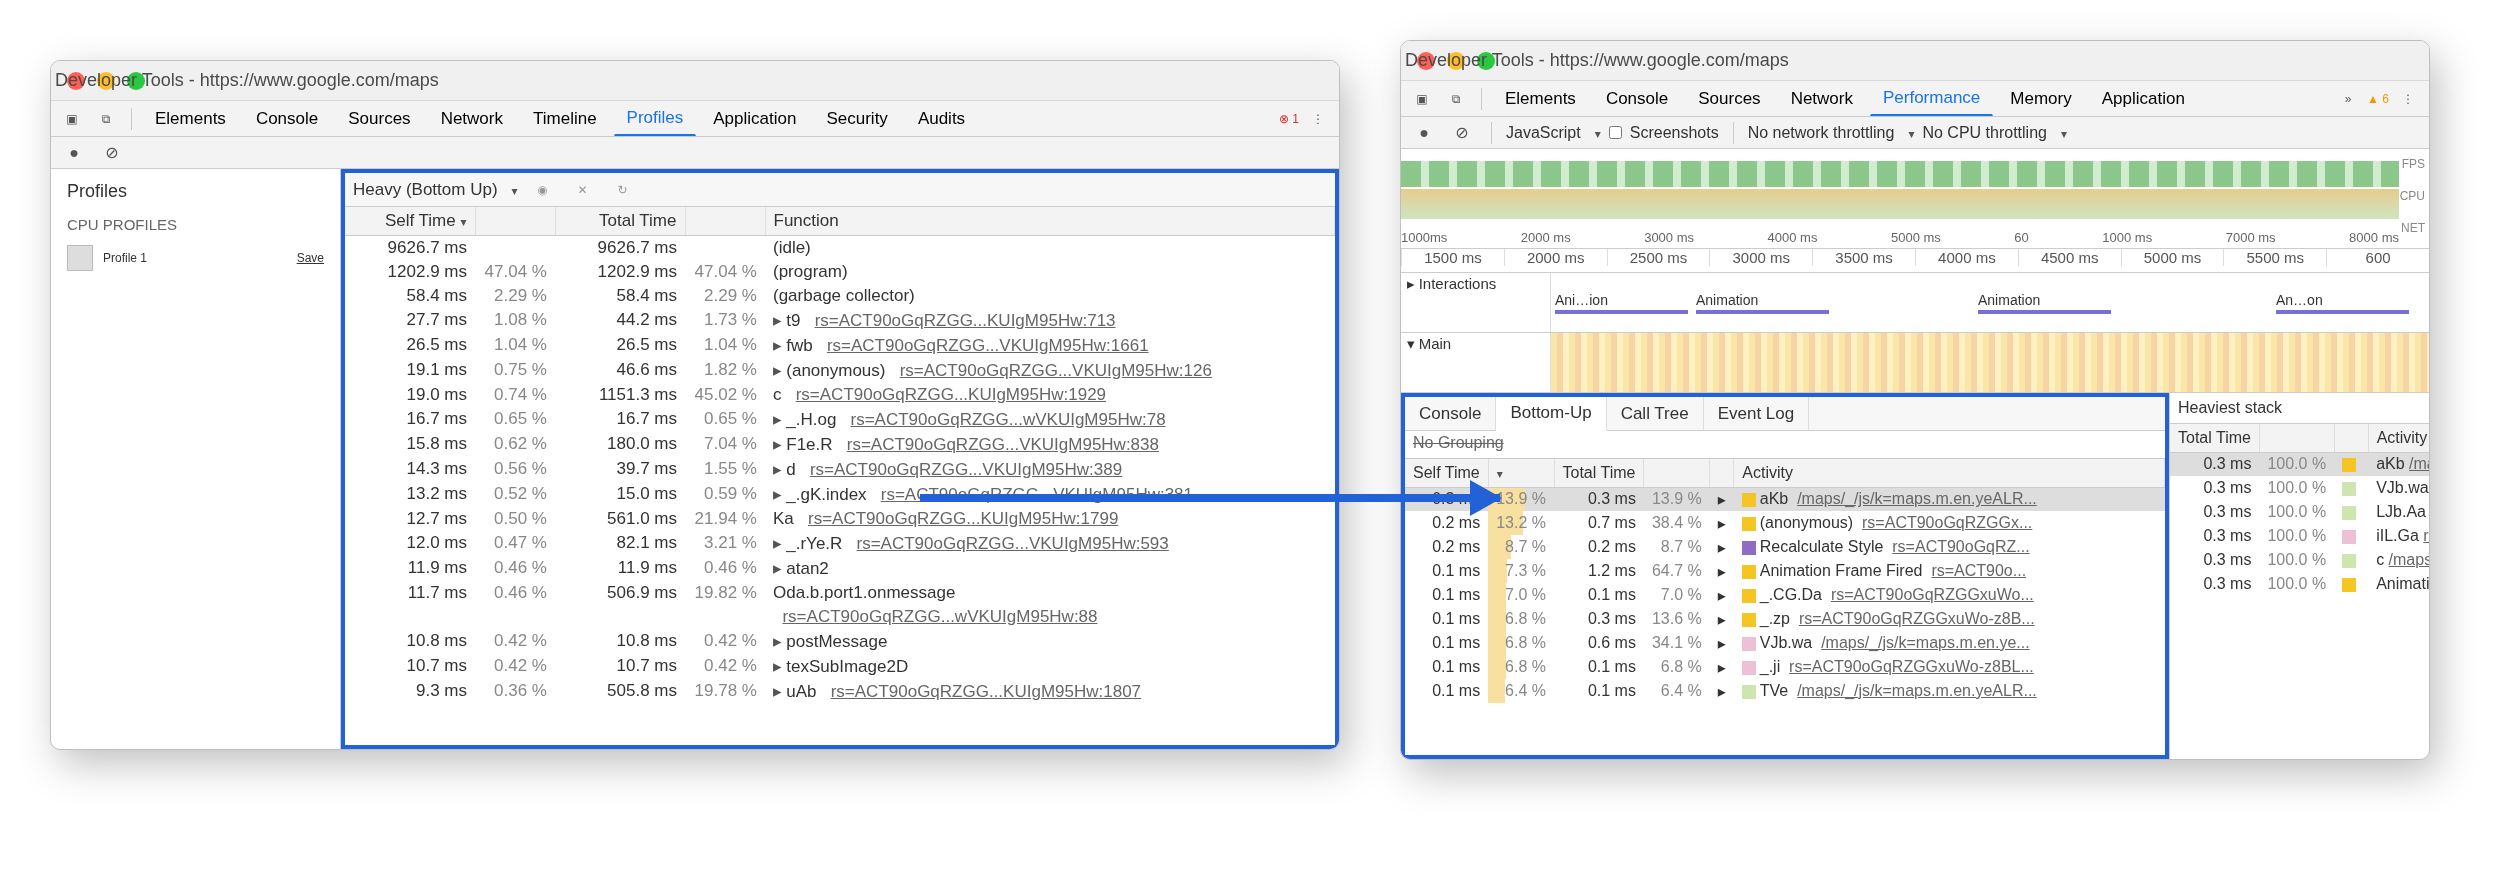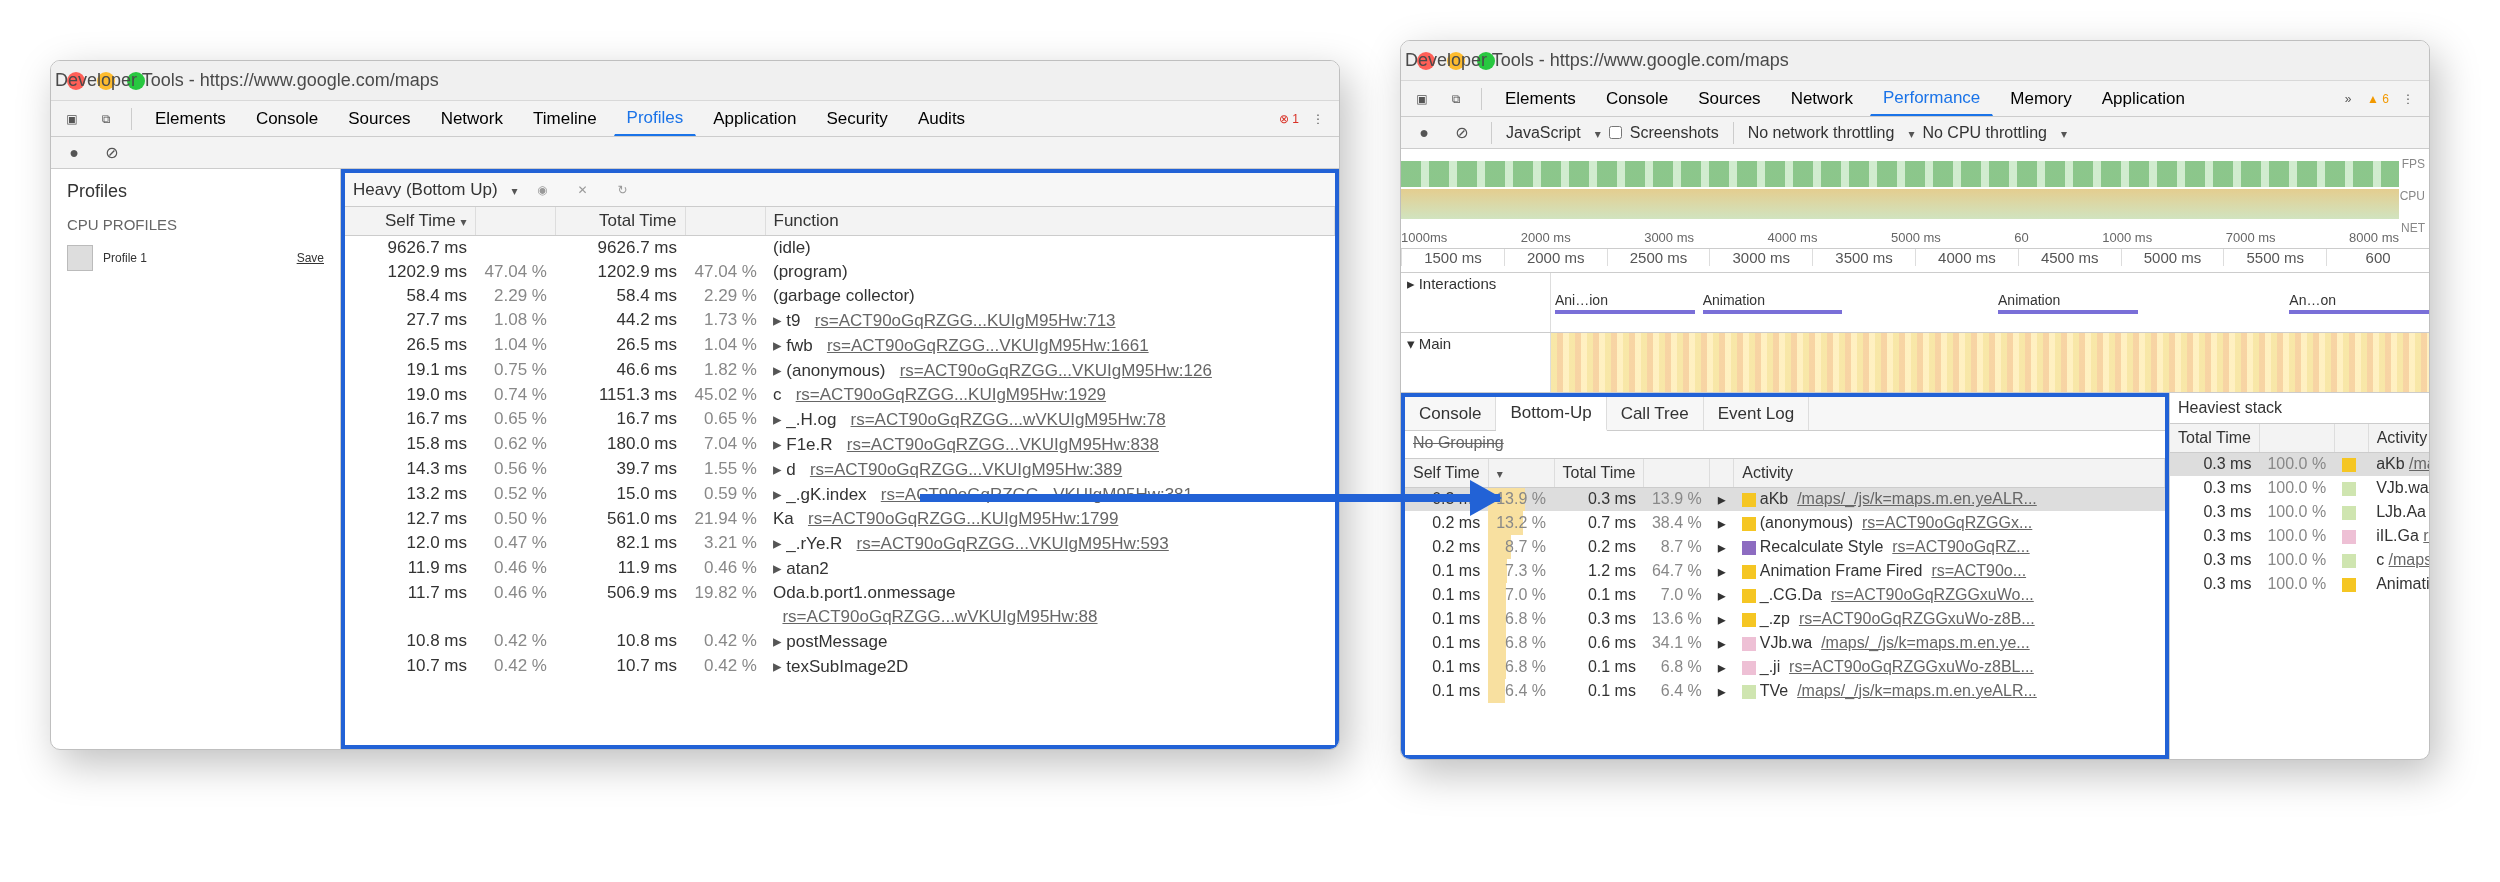--- a/index.html
+++ b/index.html
@@ -345,20 +345,27 @@
               <td class="pct">0.42 %</td>
               <td class="fn"><span class="tri"></span>postMessage</td>
             </tr>
             <tr>
               <td class="num">10.7 ms</td>
               <td class="pct">0.42 %</td>
               <td class="num">10.7 ms</td>
               <td class="pct">0.42 %</td>
               <td class="fn"><span class="tri"></span>texSubImage2D</td>
             </tr>
+            <tr>
+              <td class="num">9.3 ms</td>
+              <td class="pct">0.36 %</td>
+              <td class="num">505.8 ms</td>
+              <td class="pct">19.78 %</td>
+              <td class="fn"><span class="tri"></span>uAb &nbsp; <a class="link">rs=ACT90oGqRZGG...KUIgM95Hw:1807</a></td>
+            </tr>
           </tbody>
       </table>
     </div>
   </div>
 </div>
 
 <div class="window" style="left:1400px;top:40px;width:1030px;height:720px;">
   <div class="titlebar">
     <div class="traffic">
       <div class="tl r"></div>
@@ -435,21 +442,21 @@
       <span>600</span>
     </div>
   <div class="tracks">
     <div class="rowlabel">▸ Interactions</div>
     <div style="flex:1;display:flex;font-size:14px;align-items:center;" id="inter-seg">
         <span style="flex: 1 1 0%; border-bottom: 4px solid rgb(122, 111, 216); margin: 0px 4px; padding-bottom: 2px;">Ani…ion</span>
         <span style="flex: 1 1 0%; border-bottom: 4px solid rgb(122, 111, 216); margin: 0px 4px; padding-bottom: 2px;">Animation</span>
         <span style="flex: 1 1 0%; margin: 0px 4px; padding-bottom: 2px; border: none;"></span>
         <span style="flex: 1 1 0%; border-bottom: 4px solid rgb(122, 111, 216); margin: 0px 4px; padding-bottom: 2px;">Animation</span>
         <span style="flex: 1 1 0%; margin: 0px 4px; padding-bottom: 2px; border: none;"></span>
-        <span style="flex: 1 1 0%; border-bottom: 4px solid rgb(122, 111, 216); margin: 0px 0; padding-bottom: 2px;">An…on</span>
+        <span style="flex: 1 1 0%; border-bottom: 4px solid rgb(122, 111, 216); margin: 0px 20px; padding-bottom: 2px;">An…on</span>
       </div>
   </div>
   <div class="tracks">
     <div class="rowlabel">▾ Main</div>
     <div class="flame"></div>
   </div>
   <div class="bu-panel">
     <div class="bu-left">
       <div class="bu-tabs">
         <div class="bt">Console</div>

